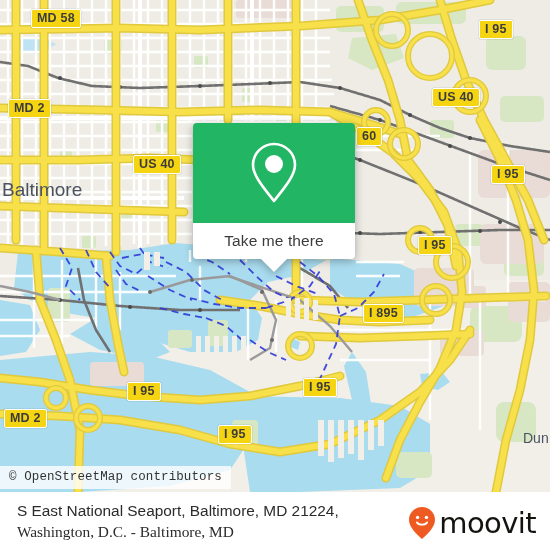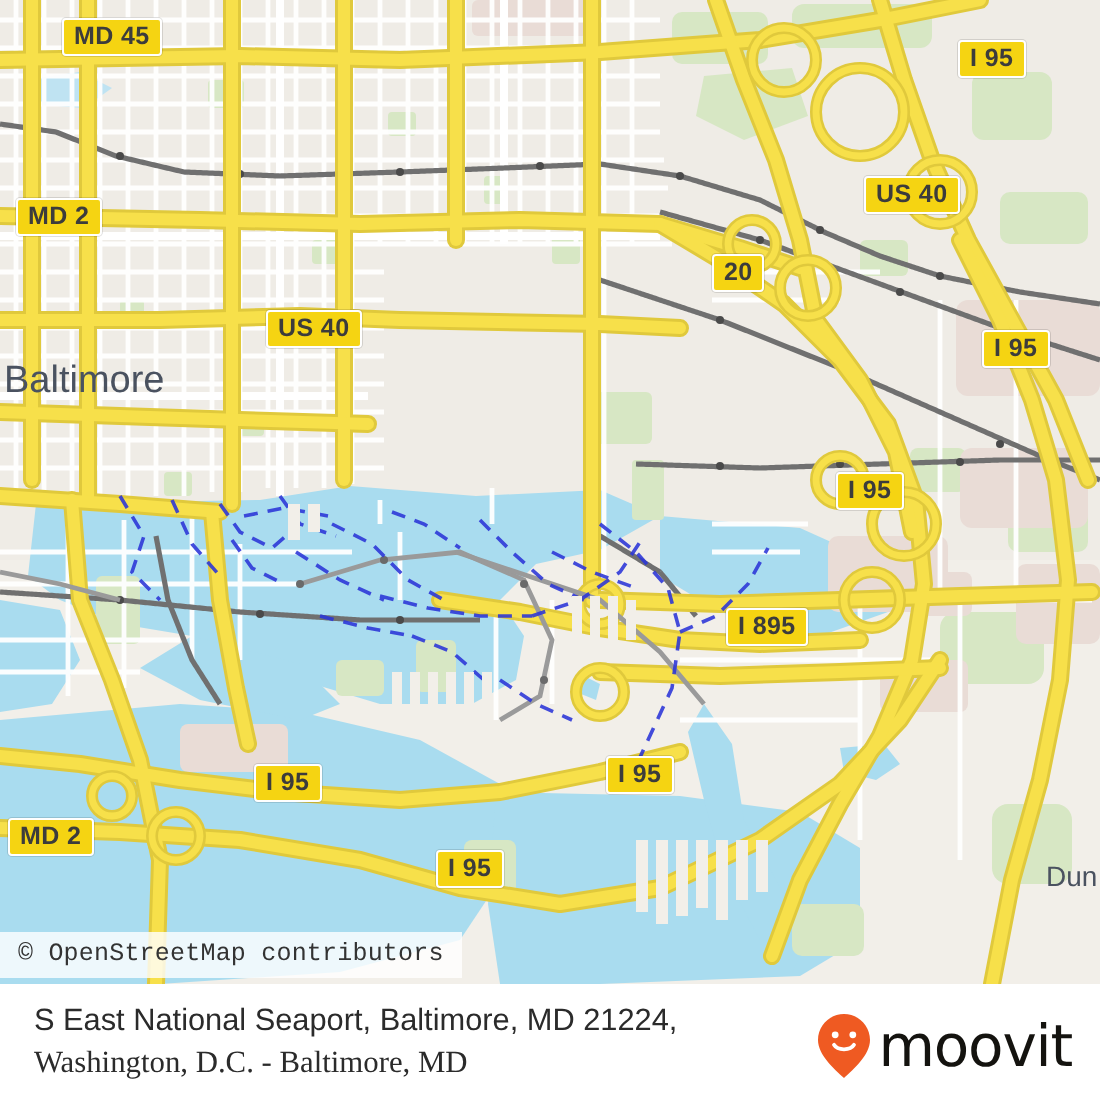--- a/index.html
+++ b/index.html
@@ -370,40 +370,52 @@
         <text x="2" y="196" font-family="Liberation Sans, sans-serif" font-size="19" fill="#4a5260">Baltimore</text>
         <text x="523" y="443" font-family="Liberation Sans, sans-serif" font-size="14" fill="#4a5260">Dun</text>
       </g>
     </svg>
 
     <div>
       <div style="position:absolute;left:31px;top:9px;"><span class="sh"></span></div>
     </div>
 
     <div id="shields">
-        <div style="position: absolute; left: 31px; top: 9px; background: rgb(245, 212, 18); border: 1.6px solid rgb(255, 255, 255); border-radius: 2px; padding: 1px 5px 2px; font: bold 12.5px &quot;Liberation Sans&quot;, sans-serif; color: rgb(60, 60, 60); letter-spacing: 0.2px; white-space: nowrap; box-shadow: rgba(0, 0, 0, 0.12) 0px 0px 0px 0.5px; z-index: 20;">MD 45</div>
+        <div style="position: absolute; left: 31px; top: 9px; background: rgb(245, 212, 18); border: 1.6px solid rgb(255, 255, 255); border-radius: 2px; padding: 1px 5px 2px; font: bold 12.5px &quot;Liberation Sans&quot;, sans-serif; color: rgb(60, 60, 60); letter-spacing: 0.2px; white-space: nowrap; box-shadow: rgba(0, 0, 0, 0.12) 0px 0px 0px 0.5px; z-index: 20;">MD 58</div>
         <div style="position: absolute; left: 8px; top: 99px; background: rgb(245, 212, 18); border: 1.6px solid rgb(255, 255, 255); border-radius: 2px; padding: 1px 5px 2px; font: bold 12.5px &quot;Liberation Sans&quot;, sans-serif; color: rgb(60, 60, 60); letter-spacing: 0.2px; white-space: nowrap; box-shadow: rgba(0, 0, 0, 0.12) 0px 0px 0px 0.5px; z-index: 20;">MD 2</div>
         <div style="position: absolute; left: 133px; top: 155px; background: rgb(245, 212, 18); border: 1.6px solid rgb(255, 255, 255); border-radius: 2px; padding: 1px 5px 2px; font: bold 12.5px &quot;Liberation Sans&quot;, sans-serif; color: rgb(60, 60, 60); letter-spacing: 0.2px; white-space: nowrap; box-shadow: rgba(0, 0, 0, 0.12) 0px 0px 0px 0.5px; z-index: 20;">US 40</div>
         <div style="position: absolute; left: 432px; top: 88px; background: rgb(245, 212, 18); border: 1.6px solid rgb(255, 255, 255); border-radius: 2px; padding: 1px 5px 2px; font: bold 12.5px &quot;Liberation Sans&quot;, sans-serif; color: rgb(60, 60, 60); letter-spacing: 0.2px; white-space: nowrap; box-shadow: rgba(0, 0, 0, 0.12) 0px 0px 0px 0.5px; z-index: 20;">US 40</div>
         <div style="position: absolute; left: 479px; top: 20px; background: rgb(245, 212, 18); border: 1.6px solid rgb(255, 255, 255); border-radius: 2px; padding: 1px 5px 2px; font: bold 12.5px &quot;Liberation Sans&quot;, sans-serif; color: rgb(60, 60, 60); letter-spacing: 0.2px; white-space: nowrap; box-shadow: rgba(0, 0, 0, 0.12) 0px 0px 0px 0.5px; z-index: 20;">I 95</div>
         <div style="position: absolute; left: 491px; top: 165px; background: rgb(245, 212, 18); border: 1.6px solid rgb(255, 255, 255); border-radius: 2px; padding: 1px 5px 2px; font: bold 12.5px &quot;Liberation Sans&quot;, sans-serif; color: rgb(60, 60, 60); letter-spacing: 0.2px; white-space: nowrap; box-shadow: rgba(0, 0, 0, 0.12) 0px 0px 0px 0.5px; z-index: 20;">I 95</div>
-        <div style="position: absolute; left: 356px; top: 127px; background: rgb(245, 212, 18); border: 1.6px solid rgb(255, 255, 255); border-radius: 2px; padding: 1px 5px 2px; font: bold 12.5px &quot;Liberation Sans&quot;, sans-serif; color: rgb(60, 60, 60); letter-spacing: 0.2px; white-space: nowrap; box-shadow: rgba(0, 0, 0, 0.12) 0px 0px 0px 0.5px; z-index: 20;">20</div>
+        <div style="position: absolute; left: 356px; top: 127px; background: rgb(245, 212, 18); border: 1.6px solid rgb(255, 255, 255); border-radius: 2px; padding: 1px 5px 2px; font: bold 12.5px &quot;Liberation Sans&quot;, sans-serif; color: rgb(60, 60, 60); letter-spacing: 0.2px; white-space: nowrap; box-shadow: rgba(0, 0, 0, 0.12) 0px 0px 0px 0.5px; z-index: 20;">60</div>
         <div style="position: absolute; left: 418px; top: 236px; background: rgb(245, 212, 18); border: 1.6px solid rgb(255, 255, 255); border-radius: 2px; padding: 1px 5px 2px; font: bold 12.5px &quot;Liberation Sans&quot;, sans-serif; color: rgb(60, 60, 60); letter-spacing: 0.2px; white-space: nowrap; box-shadow: rgba(0, 0, 0, 0.12) 0px 0px 0px 0.5px; z-index: 20;">I 95</div>
         <div style="position: absolute; left: 363px; top: 304px; background: rgb(245, 212, 18); border: 1.6px solid rgb(255, 255, 255); border-radius: 2px; padding: 1px 5px 2px; font: bold 12.5px &quot;Liberation Sans&quot;, sans-serif; color: rgb(60, 60, 60); letter-spacing: 0.2px; white-space: nowrap; box-shadow: rgba(0, 0, 0, 0.12) 0px 0px 0px 0.5px; z-index: 20;">I 895</div>
         <div style="position: absolute; left: 127px; top: 382px; background: rgb(245, 212, 18); border: 1.6px solid rgb(255, 255, 255); border-radius: 2px; padding: 1px 5px 2px; font: bold 12.5px &quot;Liberation Sans&quot;, sans-serif; color: rgb(60, 60, 60); letter-spacing: 0.2px; white-space: nowrap; box-shadow: rgba(0, 0, 0, 0.12) 0px 0px 0px 0.5px; z-index: 20;">I 95</div>
         <div style="position: absolute; left: 303px; top: 378px; background: rgb(245, 212, 18); border: 1.6px solid rgb(255, 255, 255); border-radius: 2px; padding: 1px 5px 2px; font: bold 12.5px &quot;Liberation Sans&quot;, sans-serif; color: rgb(60, 60, 60); letter-spacing: 0.2px; white-space: nowrap; box-shadow: rgba(0, 0, 0, 0.12) 0px 0px 0px 0.5px; z-index: 20;">I 95</div>
         <div style="position: absolute; left: 4px; top: 409px; background: rgb(245, 212, 18); border: 1.6px solid rgb(255, 255, 255); border-radius: 2px; padding: 1px 5px 2px; font: bold 12.5px &quot;Liberation Sans&quot;, sans-serif; color: rgb(60, 60, 60); letter-spacing: 0.2px; white-space: nowrap; box-shadow: rgba(0, 0, 0, 0.12) 0px 0px 0px 0.5px; z-index: 20;">MD 2</div>
         <div style="position: absolute; left: 218px; top: 425px; background: rgb(245, 212, 18); border: 1.6px solid rgb(255, 255, 255); border-radius: 2px; padding: 1px 5px 2px; font: bold 12.5px &quot;Liberation Sans&quot;, sans-serif; color: rgb(60, 60, 60); letter-spacing: 0.2px; white-space: nowrap; box-shadow: rgba(0, 0, 0, 0.12) 0px 0px 0px 0.5px; z-index: 20;">I 95</div>
       </div>
 
     <div class="osm-bar">
       <span>© OpenStreetMap contributors</span>
     </div>
   </div>
 
+  <div class="callout">
+    <div class="callout-top">
+      <svg width="54" height="66" viewBox="0 0 54 66">
+        <path d="M27 4 C15.4 4 6 13.4 6 25 C6 36 18 49.5 27 61 C36 49.5 48 36 48 25 C48 13.4 38.6 4 27 4 Z" fill="none" stroke="#ffffff" stroke-width="2.6" stroke-linejoin="round"></path>
+        <circle cx="27" cy="24" r="9" fill="#ffffff"></circle>
+      </svg>
+    </div>
+    <div class="callout-bottom">
+      <span class="callout-label">Take me there</span>
+    </div>
+    <div class="callout-tail"></div>
+  </div>
 
   <div class="footer">
     <div class="footer-addr">
       <span>S East National Seaport, Baltimore, MD 21224,</span>
       <span class="addr-l2">Washington, D.C. - Baltimore, MD</span>
     </div>
     <div class="brand">
       <svg width="30" height="34" viewBox="0 0 30 34">
         <path d="M15 1 C7.8 1 2 6.8 2 14 C2 21.5 10.2 28.5 15 33 C19.8 28.5 28 21.5 28 14 C28 6.8 22.2 1 15 1 Z" fill="#ef5a22"></path>
         <circle cx="10.6" cy="11.4" r="1.7" fill="#ffffff"></circle>

